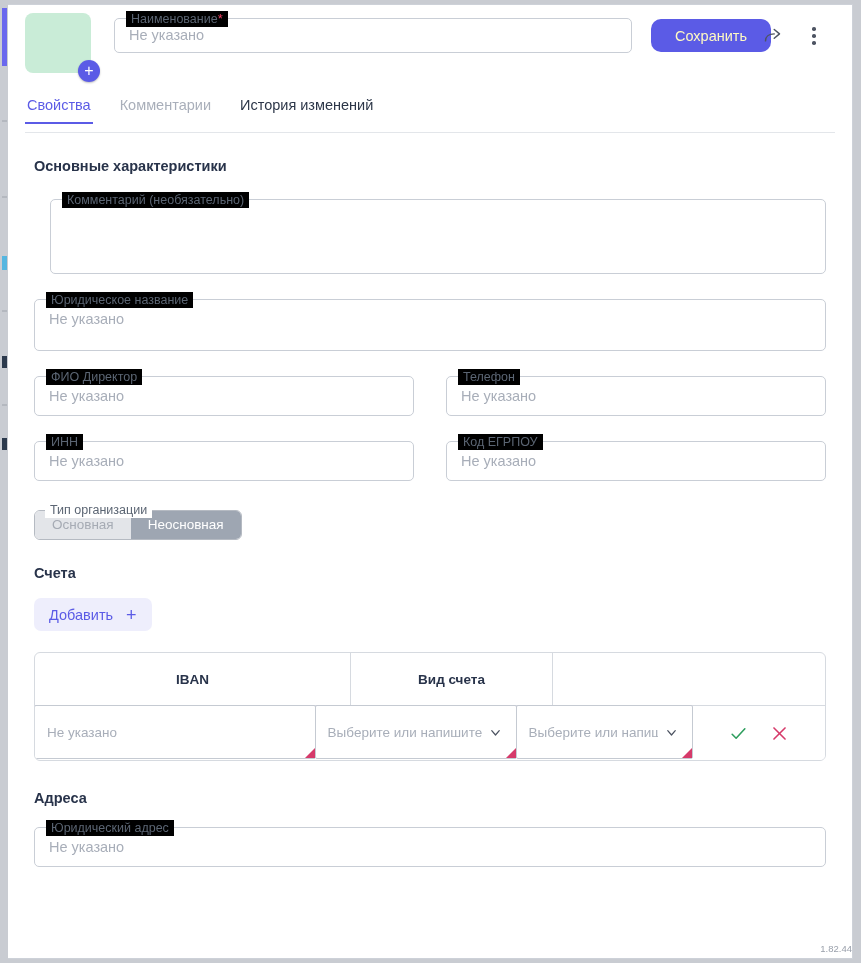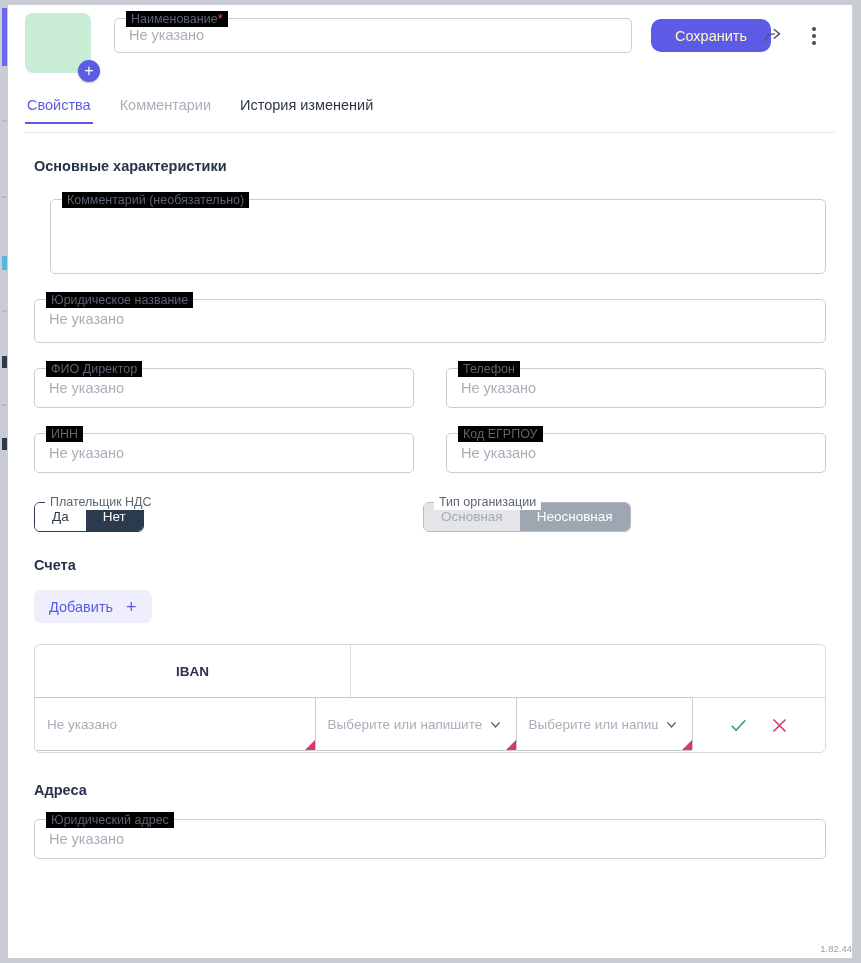--- a/index.html
+++ b/index.html
@@ -153,21 +153,21 @@
   }
 
   #comment-field {
     margin: 25px 9px 0 25px;
     height: 75px;
   }
   #comment-field .mvalue { padding-top: 9px; font-size: 14.5px; }
 
   #legal-name-field {
     margin: 25px 9px 0 9px;
-    height: 44px;
+    height: 52px;
   }
   #legal-name-field .mvalue { line-height: 38px; }
 
   .two-col { display: flex; gap: 32px; margin: 25px 9px 0 9px; }
   .two-col .mfield { flex: 1; height: 40px; }
   .two-col .mvalue { line-height: 38px; }
 
   
   .toggle-row { display: flex; margin: 29px 9px 0 9px; }
   .toggle-slot { width: 389px; position: relative; }
@@ -349,45 +349,39 @@
           <span class="mvalue">Не указано</span>
         </div>
         <div class="mfield">
           <span class="mlabel">Код ЕГРПОУ</span>
           <span class="mvalue">Не указано</span>
         </div>
       </div>
 
       <div class="toggle-row">
         <div class="toggle-slot">
-          <span class="tgroup-label">Плательщик НДС</span>
-          <div class="tgroup bordered">
-            <div class="tbtn off-dark">Да</div>
-            <div class="tbtn on-dark">Нет</div>
-          </div>
-        </div>
-        <div class="toggle-slot">
           <span class="tgroup-label">Тип организации</span>
           <div class="tgroup disabled">
             <div class="tbtn off-gray">Основная</div>
             <div class="tbtn on-gray">Неосновная</div>
           </div>
         </div>
       </div>
 
       <div class="section-title">Счета</div>
 
       <button id="add-account-button">
         <span>Добавить</span>
         <span class="plus">+</span>
       </button>
 
       <div id="accounts-table">
         <div class="tr" id="accounts-head">
           <div class="th col-iban">IBAN</div>
+          <div class="th col-type">Вид счета</div>
           <div class="th col-act"></div>
         </div>
 
         <div class="tr">
           <div class="td editing col-iban">
             <span class="combo-text">Не указано</span>
             <span class="req-corner"></span>
           </div>
 
           <div class="td editing col-type">

